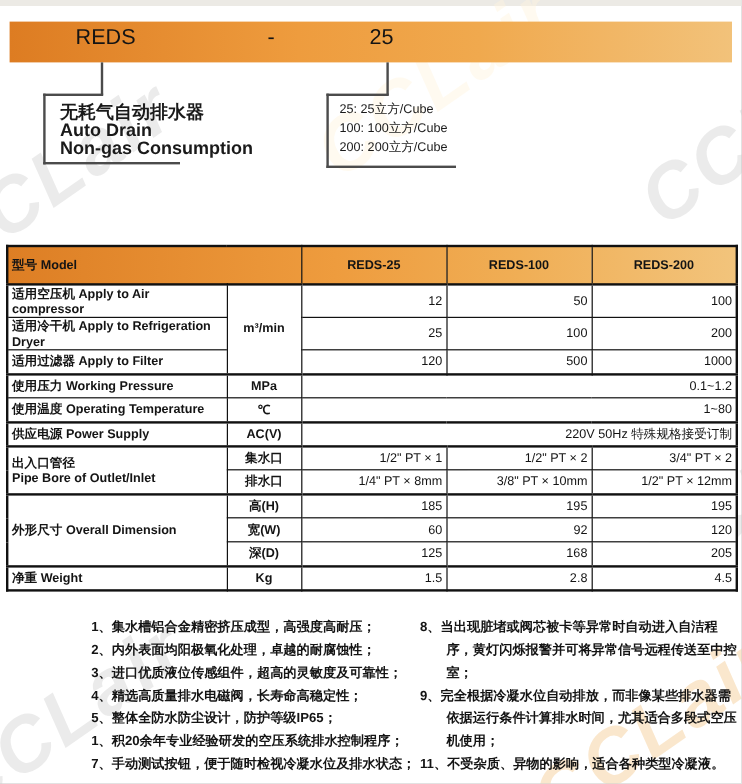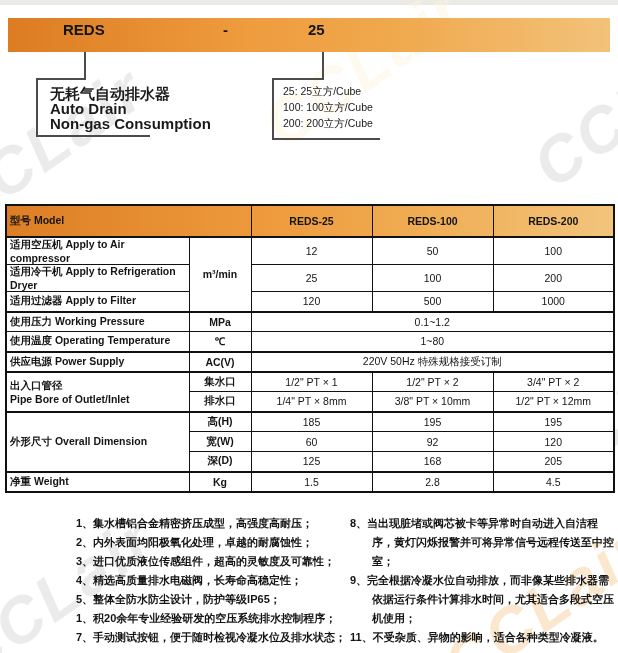--- a/index.html
+++ b/index.html
@@ -25,21 +25,21 @@
   .wm5 { left:230px; top:360px; }
   .wm6 { left:520px; top:370px; }
   .wm7 { left:-60px; top:560px; }
   .wm8 { left:430px; top:570px; }
 
   
   .model-bar {
     position:absolute; left:8px; top:18px; width:602px; height:34px;
     background:linear-gradient(90deg,#dd7c22 0%, #ee9c3e 40%, #f0a94e 65%, #f2c27a 100%);
   }
-  .model-bar span { position:absolute; top:3px; font-size:15px; font-weight:bold; color:#141414; }
+  .model-bar span { position:absolute; top:3px; font-size:18px; font-weight:normal; color:#141414; }
   .bar-series { left:55px; }
   .bar-dash   { left:215px; }
   .bar-size   { left:300px; }
 
   
   .cline { position:absolute; background:#4b4b4b; }
   .lv1 { left:84px;  top:52px; width:2px;  height:27px; }
   .lh1 { left:36px;  top:78px; width:50px; height:2px; }
   .lv2 { left:36px;  top:78px; width:2px;  height:59px; }
   .lh2 { left:36px;  top:135px; width:114px; height:2px; }
@@ -65,21 +65,21 @@
     background:transparent; height:32px; border-bottom:2px solid #111;
   }
   table.spec thead tr.hdr {
     background:linear-gradient(90deg,#dd7e24 0%, #ee9c3e 45%, #f0ae55 70%, #f2c47c 100%);
   }
   td.model-label { font-size:12.5px; font-weight:bold; padding-left:12px; text-align:left; }
   td.model-col   { font-size:14px; font-weight:bold; text-align:center; }
   td.lbl  { text-align:left; padding-left:8px; font-weight:bold; font-size:10px; }
   td.lbl .en { font-weight:bold; }
   td.unit { text-align:center; font-weight:bold; font-size:10px; }
-  td.val  { text-align:center; font-size:11px; }
+  td.val  { text-align:right; font-size:11px; }
   tr.gsep td { border-top:2px solid #111;margin-top:37px; }
 
   
   .features { position:absolute; top:514px; font-size:11px; font-weight:bold;
     color:#141414; line-height:19px; }
   .features.colL { left:76px;  width:272px; }
   .features.colR { left:350px; width:268px; }
   .feat-item { padding-left:22px; text-indent:-22px; }
 </style>
 </head>

